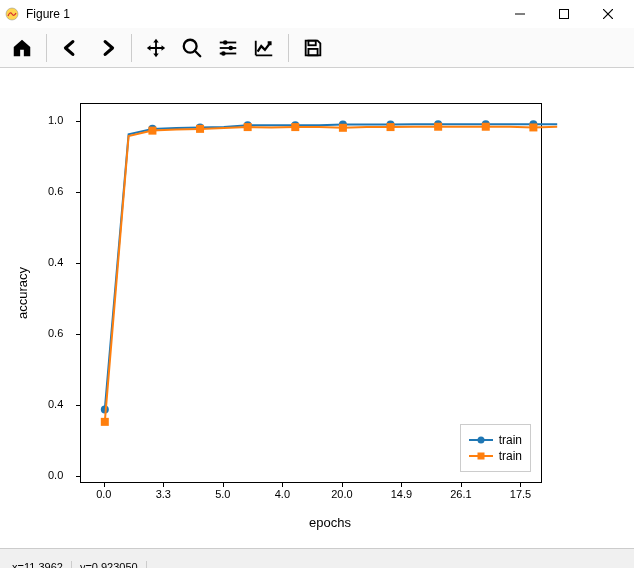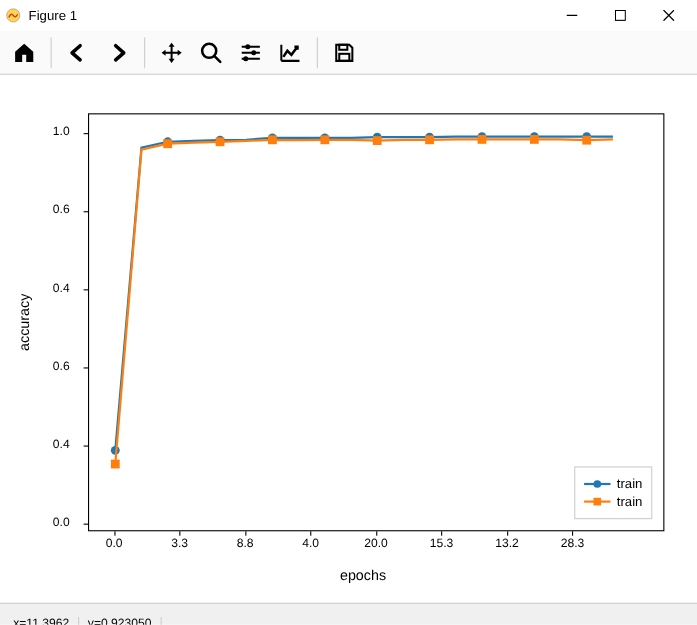--- a/index.html
+++ b/index.html
@@ -6,21 +6,21 @@
 body { font-family: "Segoe UI", Arial, sans-serif; background: #fff; width: 634px; height: 568px; overflow: hidden; }
 .titlebar { display: flex; align-items: center; height: 28px; padding: 0 4px; background: #fff; }
 .title-icon { width: 16px; height: 16px; margin-right: 6px; display: flex; align-items: center; justify-content: center; }
 .title { font-size: 12px; flex: 1; }
 .win-controls { display: flex; gap: 0; }
 .win-btn { width: 44px; height: 28px; display: flex; align-items: center; justify-content: center; font-size: 14px; cursor: pointer; }
 .toolbar { display: flex; align-items: center; height: 40px; background: #fafafa; border-bottom: 1px solid #d0d0d0; padding: 0 4px; }
 .tool-btn { width: 36px; height: 36px; display: flex; align-items: center; justify-content: center; cursor: pointer; border-radius: 2px; }
 .sep { width: 1px; height: 28px; background: #ccc; margin: 0 6px; }
 .chart-area { position: relative; width: 634px; height: 480px; }
-.plot-container { position: absolute; left: 80px; top: 35px; width: 524px; height: 380px; border: 1px solid #000; }
+.plot-container { position: absolute; left: 80px; top: 35px; width: 462px; height: 380px; border: 1px solid #000; }
 .axis-label-y { position: absolute; left: 22px; top: 225px; transform: rotate(-90deg) translate(-50%, -50%); transform-origin: left top; font-size: 13px; }
 .axis-label-x { position: absolute; left: 330px; top: 447px; transform: translateX(-50%); font-size: 13px; }
 .tick-y { position: absolute; right: 556px; font-size: 11px; width: 30px; }
 .tick-x { position: absolute; top: 420px; font-size: 11px; transform: translateX(-50%); }
 .tick-mark-y { position: absolute; left: 76px; width: 4px; height: 1px; background: #000; }
 .tick-mark-x { position: absolute; top: 415px; width: 1px; height: 4px; background: #000; }
 .legend { position: absolute; right: 10px; bottom: 10px; border: 1px solid #ccc; background: #fff; padding: 6px 8px; font-size: 12px; }
 .legend-row { display: flex; align-items: center; gap: 6px; margin: 2px 0; }
 .legend-line { width: 24px; height: 2px; position: relative; }
 .legend-marker { position: absolute; left: 50%; top: 50%; transform: translate(-50%, -50%); }
@@ -172,31 +172,31 @@
       <div class="tick-y" style="top:187.81308411214954px">0.4</div>
       <div class="tick-mark-y" style="top:194.81308411214954px"></div>
       <div class="tick-y" style="top:116.78504672897196px">0.6</div>
       <div class="tick-mark-y" style="top:123.78504672897196px"></div>
       <div class="tick-y" style="top:45.757009345794415px">1.0</div>
       <div class="tick-mark-y" style="top:52.757009345794415px"></div>
       <div class="tick-x" style="left:103.80952380952381px">0.0</div>
       <div class="tick-mark-x" style="left:103.80952380952381px"></div>
       <div class="tick-x" style="left:163.33333333333331px">3.3</div>
       <div class="tick-mark-x" style="left:163.33333333333331px"></div>
-      <div class="tick-x" style="left:222.85714285714286px">8.8</div>
+      <div class="tick-x" style="left:222.85714285714286px">5.0</div>
       <div class="tick-mark-x" style="left:222.85714285714286px"></div>
       <div class="tick-x" style="left:282.3809523809524px">4.0</div>
       <div class="tick-mark-x" style="left:282.3809523809524px"></div>
       <div class="tick-x" style="left:341.9047619047619px">20.0</div>
       <div class="tick-mark-x" style="left:341.9047619047619px"></div>
-      <div class="tick-x" style="left:401.42857142857144px">15.3</div>
+      <div class="tick-x" style="left:401.42857142857144px">14.9</div>
       <div class="tick-mark-x" style="left:401.42857142857144px"></div>
-      <div class="tick-x" style="left:460.9523809523809px">13.2</div>
+      <div class="tick-x" style="left:460.9523809523809px">26.1</div>
       <div class="tick-mark-x" style="left:460.9523809523809px"></div>
-      <div class="tick-x" style="left:520.4761904761905px">28.3</div>
+      <div class="tick-x" style="left:520.4761904761905px">17.5</div>
       <div class="tick-mark-x" style="left:520.4761904761905px"></div>
     </div>
 </div>
 
 <div class="statusbar">
   <span class="status-cell">x=11.3962</span>
   <span class="status-cell">y=0.923050</span>
 </div>
 
 </body></html>

